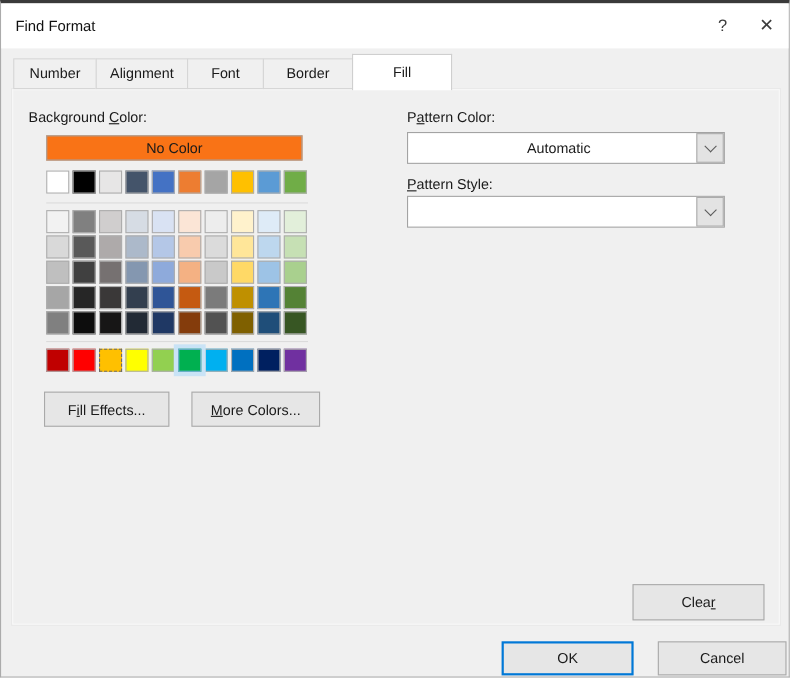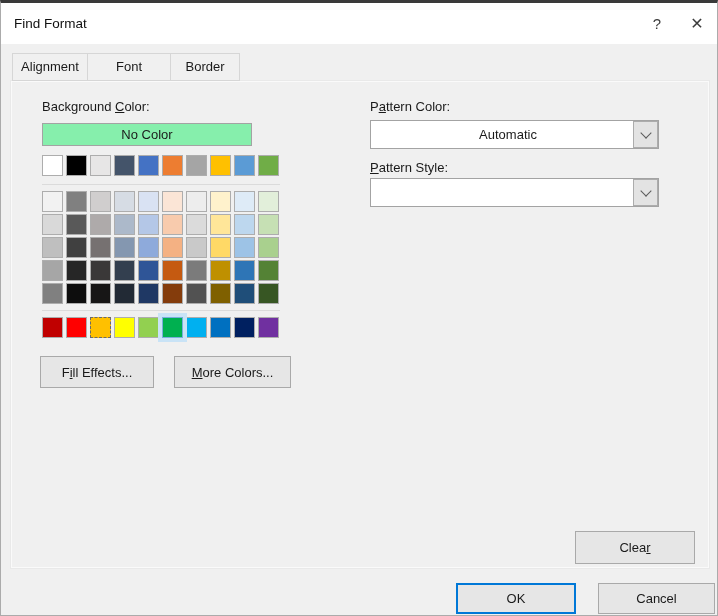--- a/index.html
+++ b/index.html
@@ -31,21 +31,21 @@
            background:#F0F0F0; border:1px solid #FAFAFA; outline:1px solid #E9E9E9; }
 
   .lbl { position:absolute; font-size:13px; color:#1a1a1a; white-space:nowrap; }
   .u { text-decoration:underline; }
 
   .btn { position:absolute; background:#E6E6E6; border:1px solid #A9A9A9; font-size:13px;
          color:#1a1a1a; text-align:center; font-family:inherit; cursor:default; }
   .btn-default { border:2px solid #0078D7; }
 
   
-  .no-color { left:30px; top:41px; width:210px; height:23px; background:#86efac;
+  .no-color { left:30px; top:41px; width:233px; height:23px; background:#f97316;
               border:1px solid #A3A3A3; line-height:21px; }
 
   
   .swrow { position:absolute; display:flex; gap:3px; }
   .swgrid { position:absolute; display:grid; grid-template-columns:repeat(10,21px); column-gap:3px; row-gap:2px; }
   .swatch { display:block; width:21px; height:21px; border:1px solid #ADADAD; }
   .swatch.selected { position:relative; z-index:2; border:1px solid #79ADDC;
                      box-shadow:0 0 0 4px #C9E3F6; }
   .swatch.focused { border:1px dashed #6B6B6B; }
   .pal-div { position:absolute; height:1px; width:238px; background:#DBDBDB; }
@@ -71,28 +71,30 @@
 
 <div class="dialog">
 
   <div class="titlebar">
     <span class="title">Find Format</span>
     <span class="cap-btn help-btn">?</span>
     <span class="cap-btn close-btn">✕</span>
   </div>
 
   <div class="tabstrip">
+    <div class="tab">Number</div>
     <div class="tab">Alignment</div>
     <div class="tab">Font</div>
     <div class="tab">Border</div>
+    <div class="tab selected">Fill</div>
   </div>
 
   <div class="panel">
 
-    <span class="lbl" style="left:30px; top:17px;"><span>Background </span><span class="u">C</span><span>olor:</span></span>
+    <span class="lbl" style="left:14px; top:17px;"><span>Background </span><span class="u">C</span><span>olor:</span></span>
 
     <button class="btn no-color">No Color</button>
 
     <div class="swrow" style="left:30px; top:73px;" id="theme-row">
         <span class="swatch" style="background: rgb(255, 255, 255);"></span>
         <span class="swatch" style="background: rgb(0, 0, 0);"></span>
         <span class="swatch" style="background: rgb(231, 230, 230);"></span>
         <span class="swatch" style="background: rgb(68, 84, 106);"></span>
         <span class="swatch" style="background: rgb(68, 114, 196);"></span>
         <span class="swatch" style="background: rgb(237, 125, 49);"></span>

